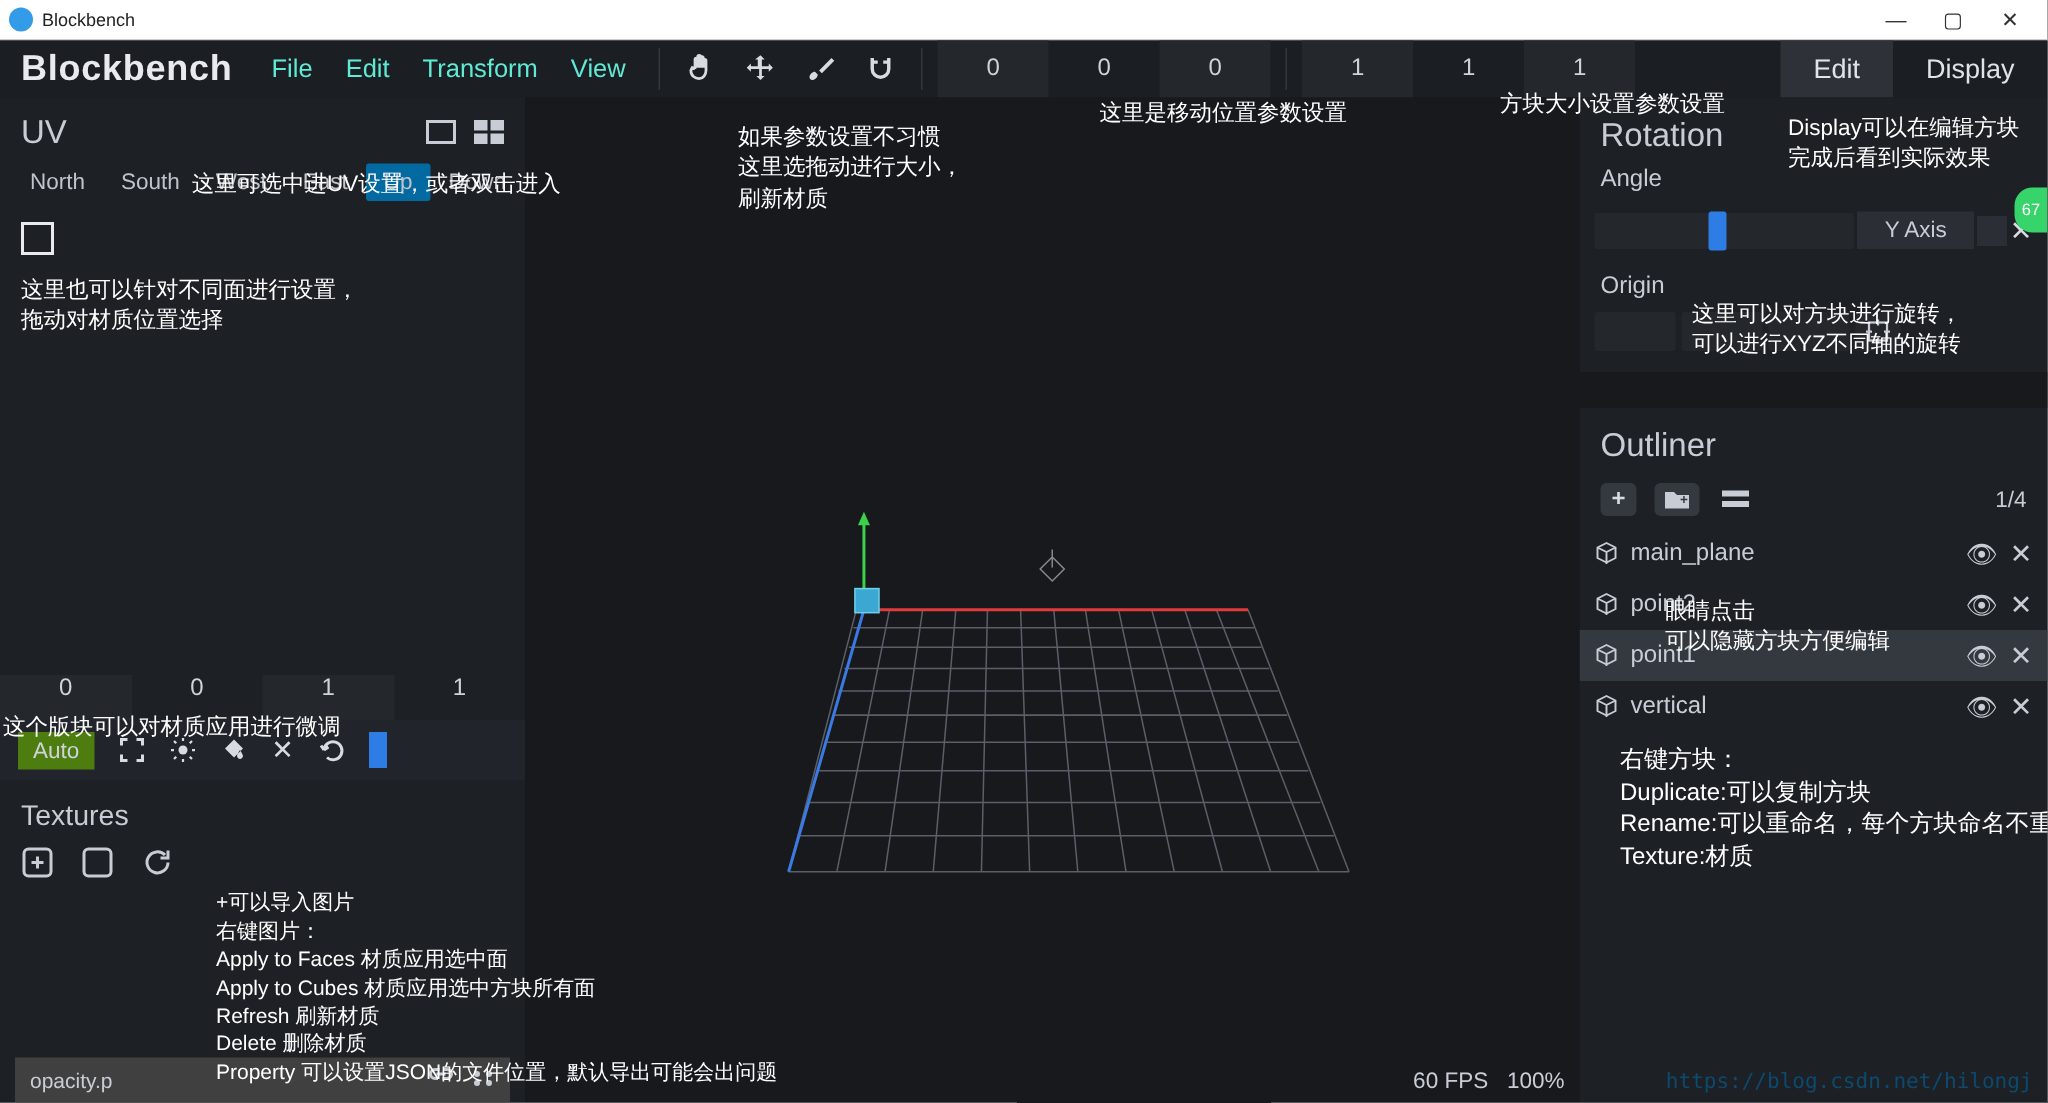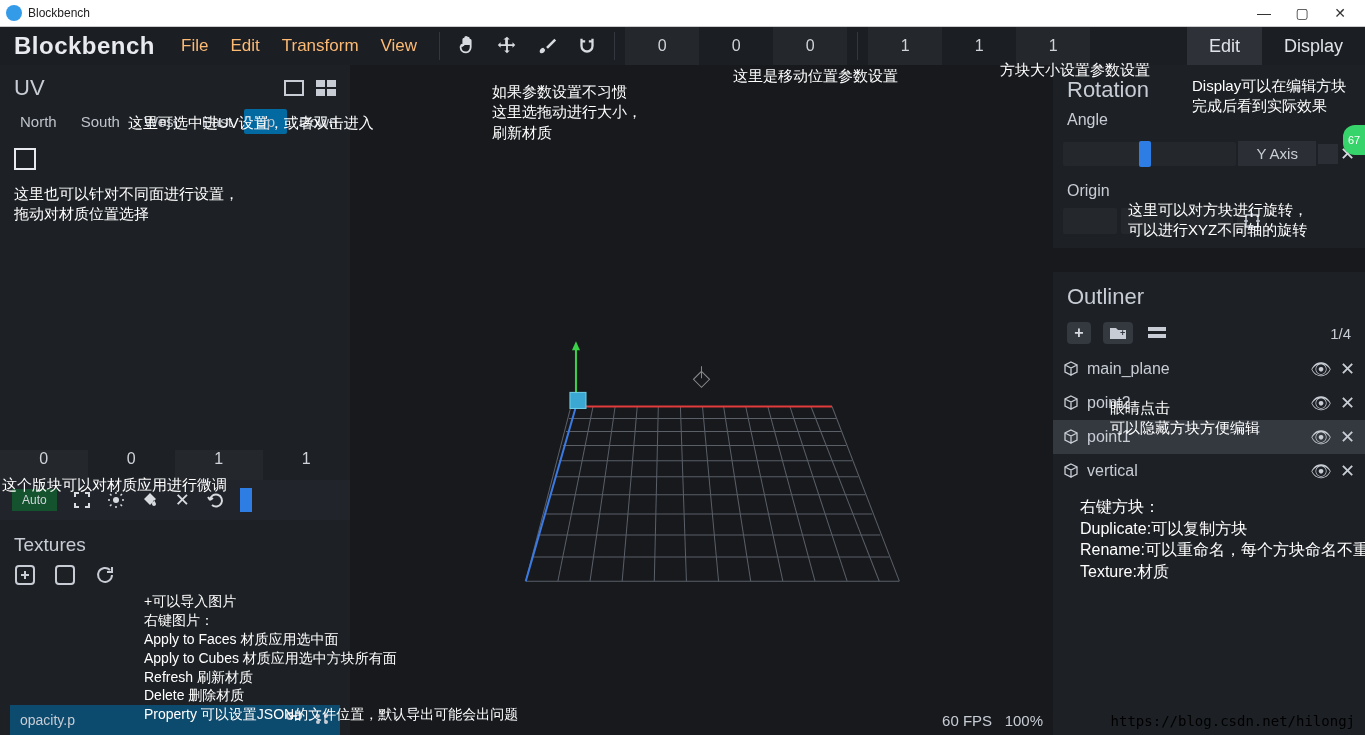--- a/index.html
+++ b/index.html
@@ -5,21 +5,21 @@
 * { margin:0; padding:0; box-sizing:border-box; font-family:Arial,"Microsoft YaHei",sans-serif; }
 body { width:1365px; height:735px; background:#fff; overflow:hidden; position:relative; }
 .title-bar { height:27px; background:#fff; display:flex; align-items:center; padding:0 6px; border-bottom:1px solid #ccc; }
 .title-bar .icon { width:16px; height:16px; background:#349be9; border-radius:50%; margin-right:6px; }
 .title-bar .title { font-size:12px; color:#222; flex:1; }
 .win-ctrl { width:38px; text-align:center; font-size:14px; color:#333; }
 .app { height:708px; background:#17191d; display:flex; flex-direction:column; color:#c8cdd5; }
 .toolbar { height:38px; background:#1b1e23; display:flex; align-items:center; }
 .brand { font-size:24px; font-weight:700; color:#e8eaef; padding:0 14px; letter-spacing:.5px; }
 .menu { display:flex; gap:22px; padding:0 12px; }
-.menu span { font-size:17px; color:#fdba74; }
+.menu span { font-size:17px; color:#5eead4; }
 .toolbar-sep { width:1px; height:28px; background:#33373f; margin:0 10px; }
 .tool-icons { display:flex; gap:18px; color:#d8dbe0; padding:0 6px; }
 .tool-icons svg { width:22px; height:22px; }
 .coord-group { display:flex; height:100%; }
 .coord-box { width:74px; display:flex; align-items:center; justify-content:center; font-size:16px; color:#d0d4da; }
 .coord-box.dk { background:#24272c; }
 .mode-btn { padding:0 22px; font-size:18px; color:#e0e3e8; display:flex; align-items:center; height:100%; }
 .mode-btn.sel { background:#2e3238; }
 .body { flex:1; display:flex; position:relative; }
 .left { width:350px; background:#1d2025; display:flex; flex-direction:column; }
@@ -28,25 +28,25 @@
 .uv-head .ic { display:flex; gap:12px; }
 .uv-faces { display:flex; padding:4px 8px 6px; }
 .uv-faces span { padding:4px 12px; font-size:15px; color:#bfc4cc; }
 .uv-faces span.sel { background:#0369a1; border-radius:2px; }
 .uv-canvas { height:310px; padding:8px 14px; position:relative; }
 .uv-box { width:22px; height:22px; border:2px solid #e8eaef; background:transparent; }
 .uv-nums { display:flex; height:30px; }
 .uv-nums span { flex:1; text-align:center; font-size:16px; color:#d0d4da; }
 .uv-nums span:nth-child(odd){background:#24272c;}
 .uv-tools { height:40px; display:flex; align-items:center; gap:16px; padding:0 12px; background:#21242a; }
-.uv-tools .a { font-size:12px; color:#d0d4da; background:#14532d; padding:4px 10px; }
+.uv-tools .a { font-size:15px; color:#d0d4da; background:#4d7c0f; padding:4px 10px; }
 .uv-tools .sq { width:12px; height:24px; background:#2e7de4; }
 .textures { padding:14px 14px 8px; font-size:19px; }
 .tex-tools { display:flex; gap:18px; padding:0 14px 10px; }
-.opacity-bar { background:#0c4a6e; margin:0 10px; height:30px; display:flex; align-items:center; padding:0 10px; font-size:14px; color:#c8cdd5; justify-content:space-between; }
+.opacity-bar { background:#404040; margin:0 10px; height:30px; display:flex; align-items:center; padding:0 10px; font-size:14px; color:#c8cdd5; justify-content:space-between; }
 .center { flex:1; position:relative; background:#17191d; }
 .grid-canvas { position:absolute; inset:0; }
 .right { width:312px; background:#1d2025; display:flex; flex-direction:column; }
 .rot-head { padding:12px 14px 4px; font-size:22px; color:#c8cdd5; }
 .rot-angle { padding:4px 14px; font-size:16px; }
 .rot-row { display:flex; align-items:center; gap:2px; padding:8px 10px; }
 .rot-slider { flex:1; height:24px; background:#24272c; border-radius:2px; position:relative; }
 .rot-slider .hnd { position:absolute; left:44%; top:-1px; width:12px; height:26px; background:#2e7de4; border-radius:2px; }
 .rot-axis { background:#2b2f35; padding:4px 18px; font-size:15px; }
 .rot-x { font-size:18px; color:#d8dbe0; }
@@ -59,21 +59,21 @@
 .outliner-tools { display:flex; align-items:center; padding:4px 14px 8px; gap:12px; }
 .ot-btn { width:24px; height:22px; background:#34383f; border-radius:4px; display:flex; align-items:center; justify-content:center; color:#d8dbe0; font-weight:700; }
 .ot-count { margin-left:auto; font-size:15px; }
 .ol-item { display:flex; align-items:center; padding:6px 10px; font-size:16px; gap:8px; }
 .ol-item.sel { background:#34383f; }
 .ol-cube { width:16px; height:16px; }
 .ol-eye { margin-left:auto; font-size:17px; color:#c8cdd5; }
 .ol-x { font-size:18px; color:#c8cdd5; }
 .annot { position:absolute; font-size:15px; color:#fff; line-height:1.35; white-space:pre; z-index:50; pointer-events:none; }
 .status { position:absolute; bottom:6px; right:322px; font-size:15px; color:#c8cdd5; }
-.watermark { position:absolute; bottom:6px; right:10px; font-family:monospace; font-size:14px; color:#000000; }
+.watermark { position:absolute; bottom:6px; right:10px; font-family:monospace; font-size:14px; color:#0c4a6e; }
 .badge { position:absolute; right:0; top:125px; width:22px; height:30px; background:#36d46a; border-radius:12px 0 0 12px; color:#fff; font-size:11px; display:flex; align-items:center; justify-content:center; z-index:60; }
 </style>
 </head>
 <body>
 
 <div class="title-bar">
   <div class="icon"></div>
   <div class="title">Blockbench</div>
   <div class="win-ctrl">—</div>
   <div class="win-ctrl">▢</div>

